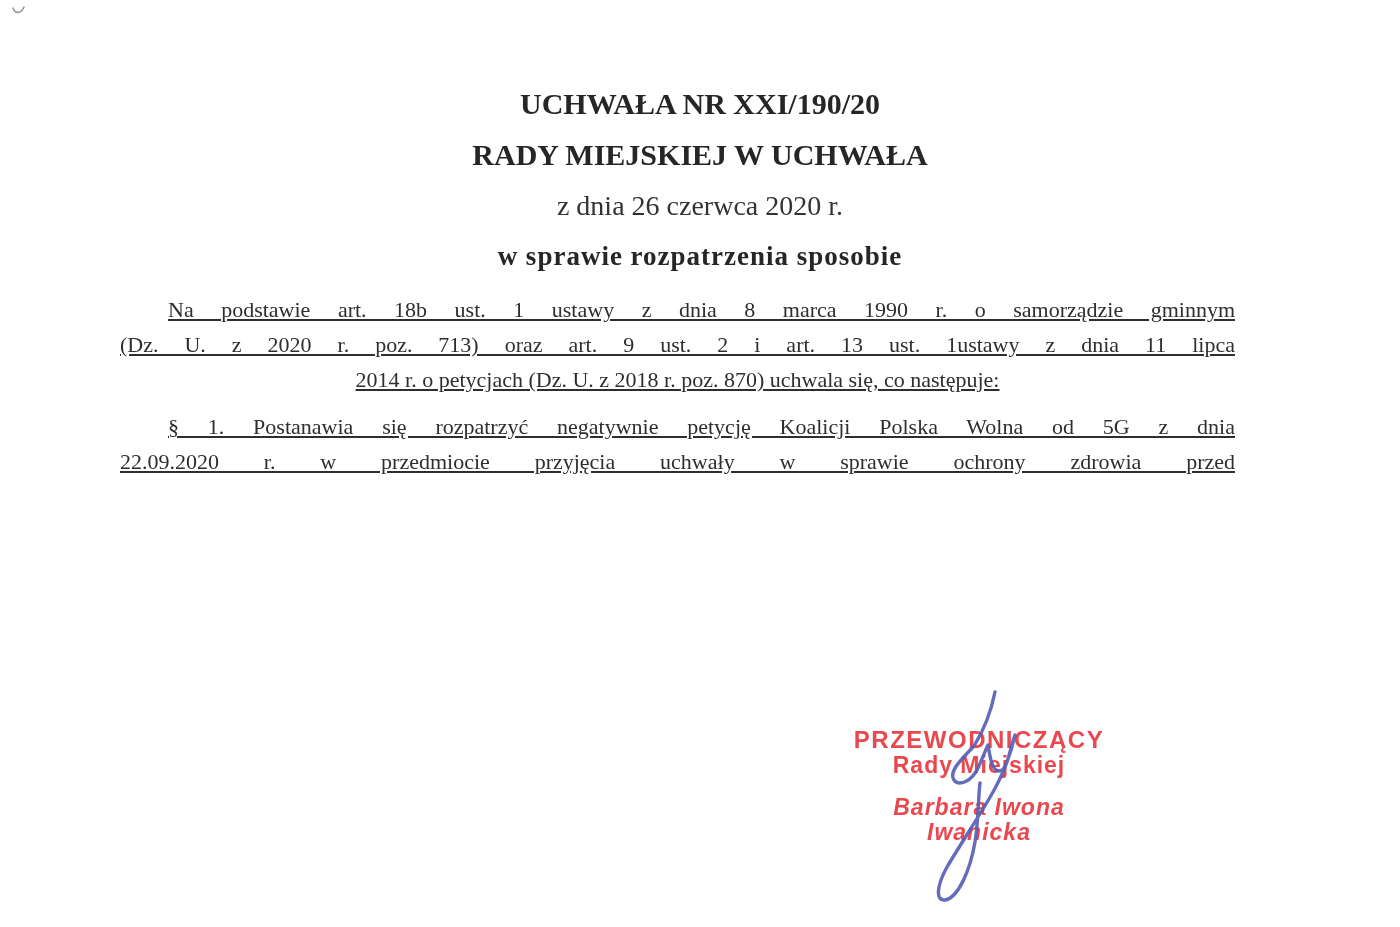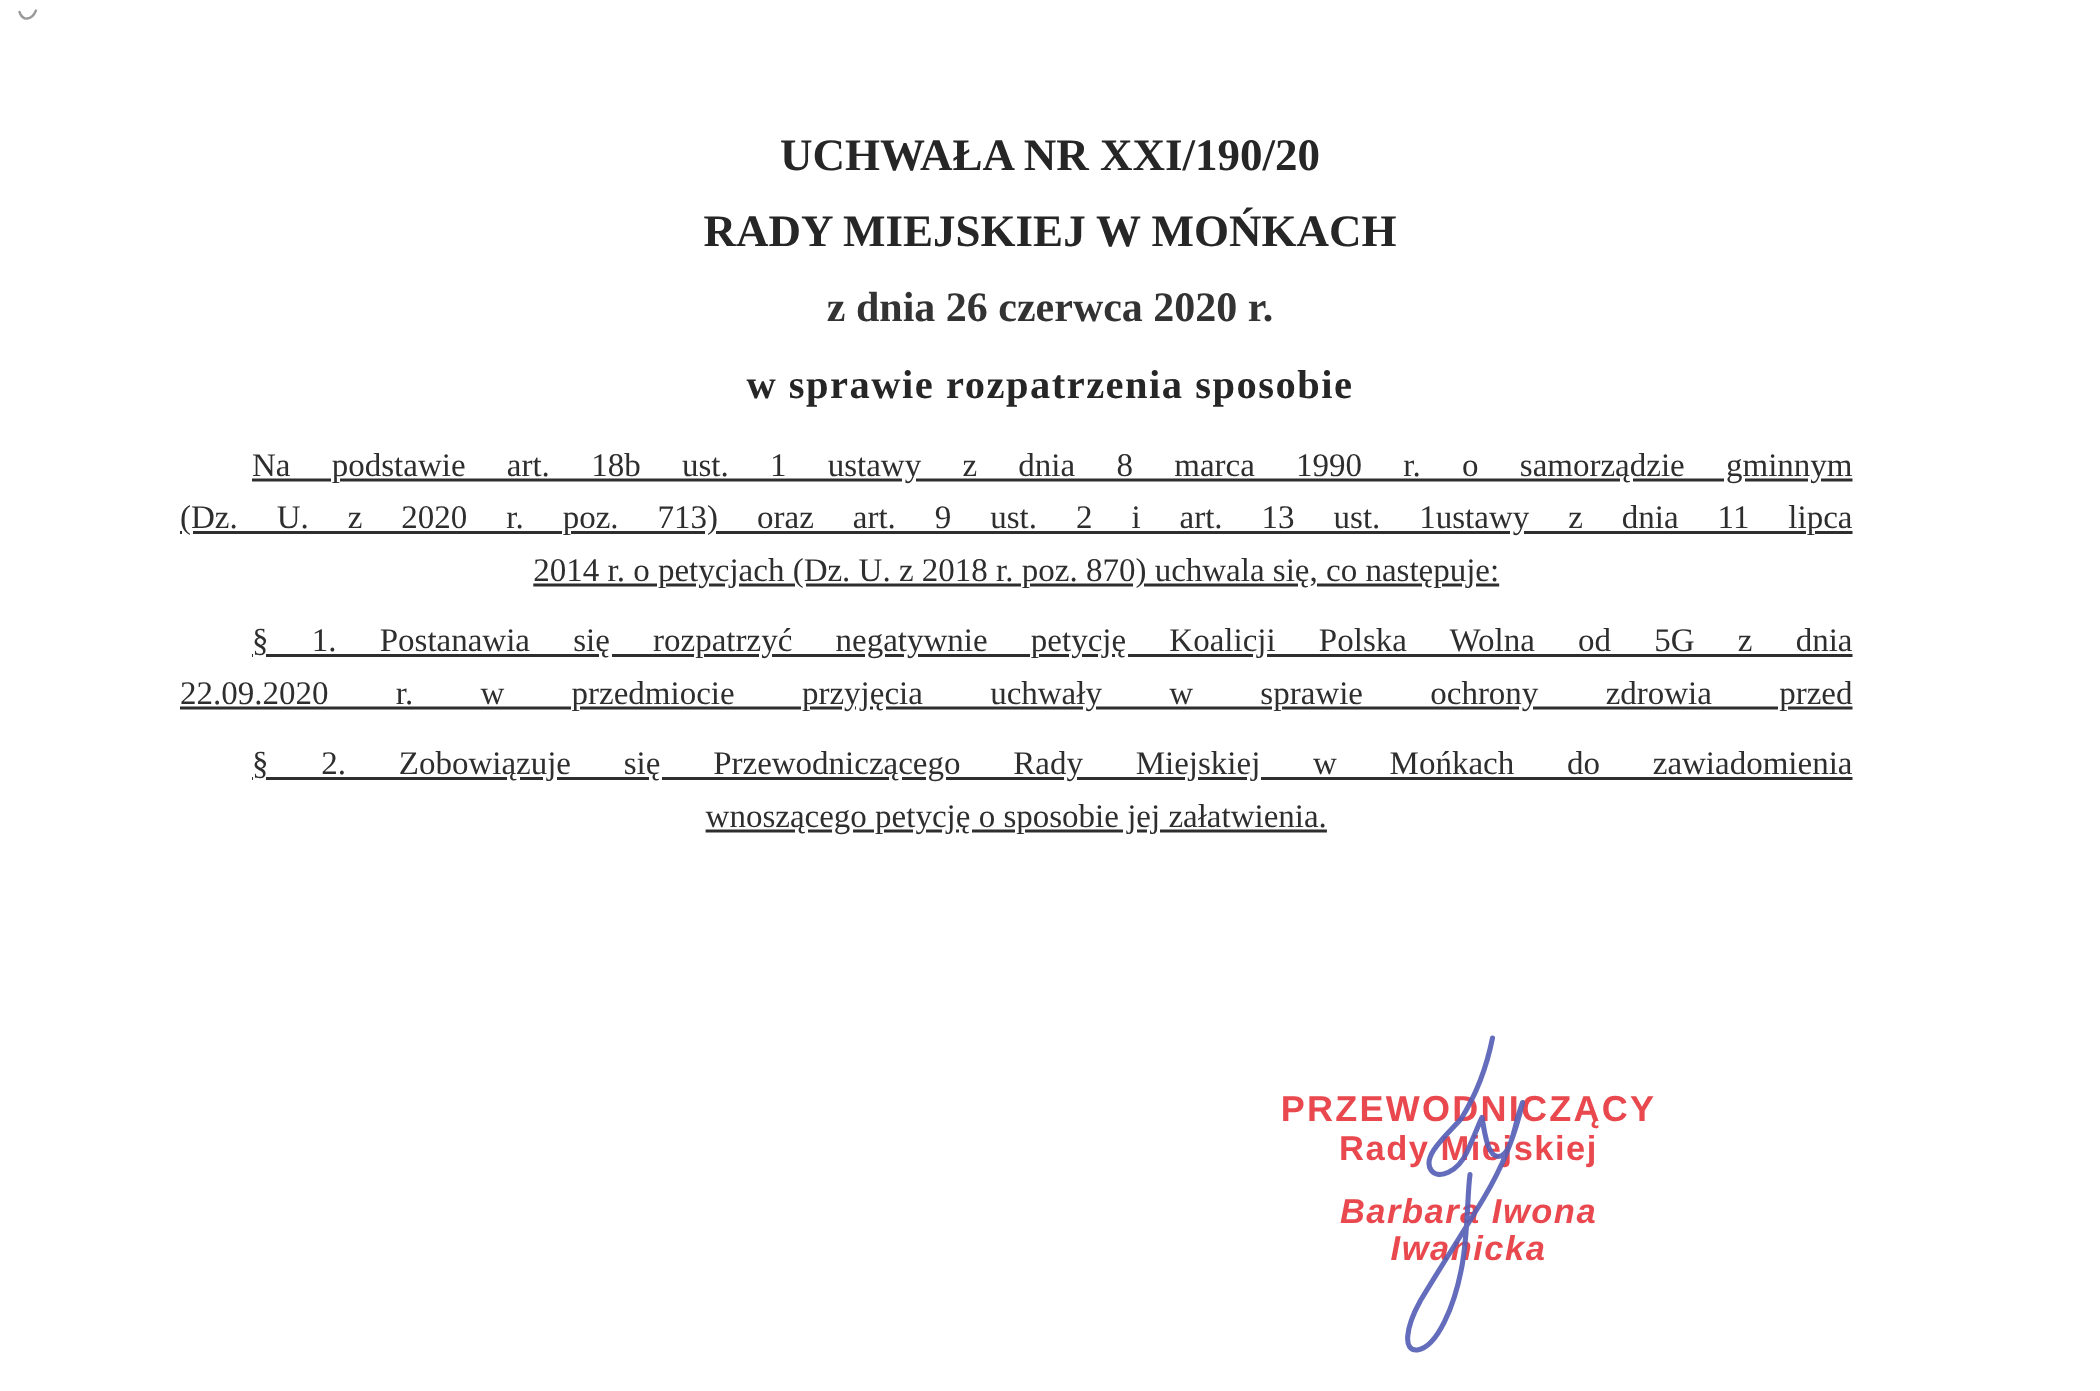--- a/index.html
+++ b/index.html
@@ -13,21 +13,21 @@
   }
   .page { position: absolute; inset: 0; }
 
   
   .artifact { position: absolute; left: 11px; top: 5px; }
 
   
   .doc-header { padding-top: 78px; text-align: center; }
   .doc-header .hline { height: 51px; line-height: 51px; white-space: nowrap; }
   .h-bold   { font-weight: bold; font-size: 30px; color: #262626; text-align: center; }
-  .h-normal { font-weight: bold; font-size: 28px; color: #333333; }
+  .h-normal { font-weight: normal; font-size: 28px; color: #333333; }
   .h-subject{ font-weight: bold; font-size: 27px; letter-spacing: 1px; color: #262626; }
 
   
   .doc-body {
     margin: 10px 165px 0 120px;
     font-size: 22px;
     color: #2e2e2e;
     text-decoration: underline;
   }
   .para { margin: 0 0 12px 0; }
@@ -57,42 +57,38 @@
 <body>
 
 <div class="page">
 
   <svg class="artifact" width="16" height="12" viewBox="0 0 16 12">
     <path d="M2 3 C 4 9, 10 9, 13 2" stroke="#9a9a9a" stroke-width="1.6" fill="none" stroke-linecap="round"></path>
   </svg>
 
   <header class="doc-header">
     <div class="hline h-bold">UCHWAŁA NR XXI/190/20</div>
-    <div class="hline h-bold">RADY MIEJSKIEJ W MOŃKACH</div>
+    <div class="hline h-bold">RADY MIEJSKIEJ W UCHWAŁA</div>
     <div class="hline h-normal">z dnia 26 czerwca 2020 r.</div>
     <div class="hline h-subject">w sprawie rozpatrzenia sposobie</div>
   </header>
 
   <main class="doc-body">
 
     <p class="para">
       <span class="line jfull indent">Na podstawie art. 18b ust. 1 ustawy z dnia 8 marca 1990 r. o samorządzie gminnym</span>
       <span class="line jfull">(Dz. U. z 2020 r. poz. 713) oraz art. 9 ust. 2 i art. 13 ust. 1ustawy z dnia 11 lipca</span>
       <span class="line">2014 r. o petycjach (Dz. U. z 2018 r. poz. 870) uchwala się, co następuje:</span>
     </p>
 
     <p class="para">
       <span class="line jfull indent">§ 1. Postanawia się rozpatrzyć negatywnie petycję Koalicji Polska Wolna od 5G z dnia</span>
       <span class="line jfull">22.09.2020 r. w przedmiocie przyjęcia uchwały w sprawie ochrony zdrowia przed</span>
     </p>
 
-    <p class="para">
-      <span class="line jfull indent">§ 2. Zobowiązuje się Przewodniczącego Rady Miejskiej w Mońkach do zawiadomienia</span>
-      <span class="line">wnoszącego petycję o sposobie jej załatwienia.</span>
-    </p>
 
 
   </main>
 
   <div class="stamp">
     <div class="stamp-title">PRZEWODNICZĄCY</div>
     <div class="stamp-subtitle">Rady Miejskiej</div>
     <div class="stamp-name">Barbara Iwona Iwanicka</div>
   </div>
 

